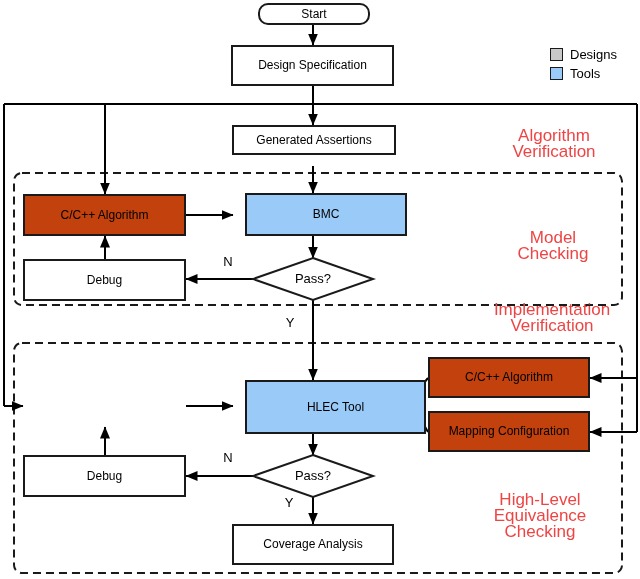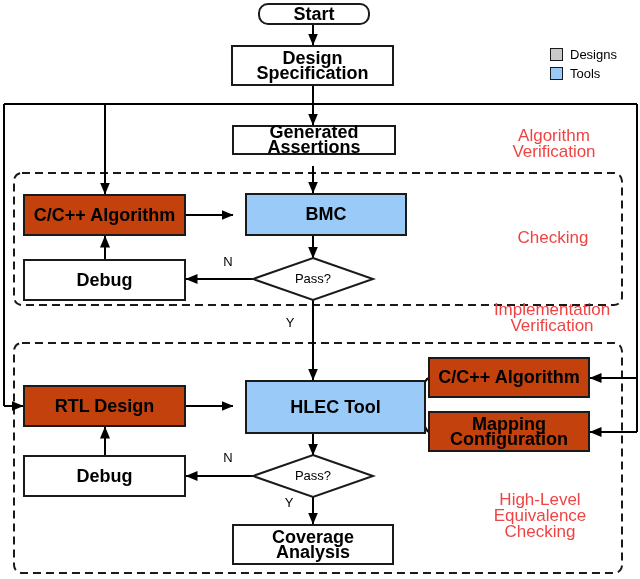--- a/index.html
+++ b/index.html
@@ -4,21 +4,21 @@
 <style>
   html,body{margin:0;padding:0;background:#ffffff;}
   #canvas{
     position:relative;width:640px;height:579px;background:#ffffff;overflow:hidden;
     font-family:"Liberation Sans", sans-serif;color:#000;
   }
   #wires{position:absolute;left:0;top:0;width:640px;height:579px;}
   .node{
     position:absolute;box-sizing:border-box;border:2px solid #1a1a1a;background:#ffffff;
     display:flex;align-items:center;justify-content:center;text-align:center;
-    font-size:18px;line-height:15px;font-weight:bold;
+    font-size:12px;line-height:15px;
   }
   .node.design{background:#c2410c;}
   .node.tool{background:#9ACBF8;margin-left:12px;}
   .node.terminator{border-radius:10px;}
   .diamond-label{
     position:absolute;width:80px;text-align:center;font-size:13px;
   }
   .edge-label{
     position:absolute;width:16px;text-align:center;font-size:13px;font-weight:400;
   }
@@ -86,21 +86,20 @@
   <div class="node" style="left:232px;top:125px;width:164px;height:30px;">Generated Assertions</div>
 
   <div class="node design" style="left:23px;top:194px;width:163px;height:42px;">C/C++ Algorithm</div>
 
   <div class="node tool" style="left:233px;top:193px;width:162px;height:43px;">BMC</div>
 
   <div class="node" style="left:23px;top:259px;width:163px;height:42px;">Debug</div>
 
   <div class="diamond-label" style="left:273px;top:271px;">Pass?</div>
 
-  <div class="node design" style="left:23px;top:385px;width:163px;height:42px;">RTL Design</div>
 
   <div class="node tool" style="left:233px;top:380px;width:181px;height:54px;">HLEC Tool</div>
 
   <div class="node design" style="left:428px;top:357px;width:162px;height:41px;">C/C++ Algorithm</div>
 
   <div class="node design" style="left:428px;top:411px;width:162px;height:41px;">Mapping Configuration</div>
 
   <div class="node" style="left:23px;top:455px;width:163px;height:42px;">Debug</div>
 
   <div class="diamond-label" style="left:273px;top:468px;">Pass?</div>
@@ -111,20 +110,21 @@
   <div class="edge-label" style="left:282px;top:315px;">Y</div>
   <div class="edge-label" style="left:220px;top:450px;">N</div>
   <div class="edge-label" style="left:281px;top:495px;">Y</div>
 
   <div class="section-label" style="left:494px;top:128px;width:120px;">
     <div>Algorithm</div>
     <div>Verification</div>
   </div>
 
   <div class="section-label" style="left:493px;top:230px;width:120px;">
+    <div>Model</div>
     <div>Checking</div>
   </div>
 
   <div class="section-label" style="left:482px;top:302px;width:140px;">
     <div>Implementation</div>
     <div>Verification</div>
   </div>
 
   <div class="section-label" style="left:459px;top:492px;width:162px;">
     <div>High-Level Equivalence</div>

